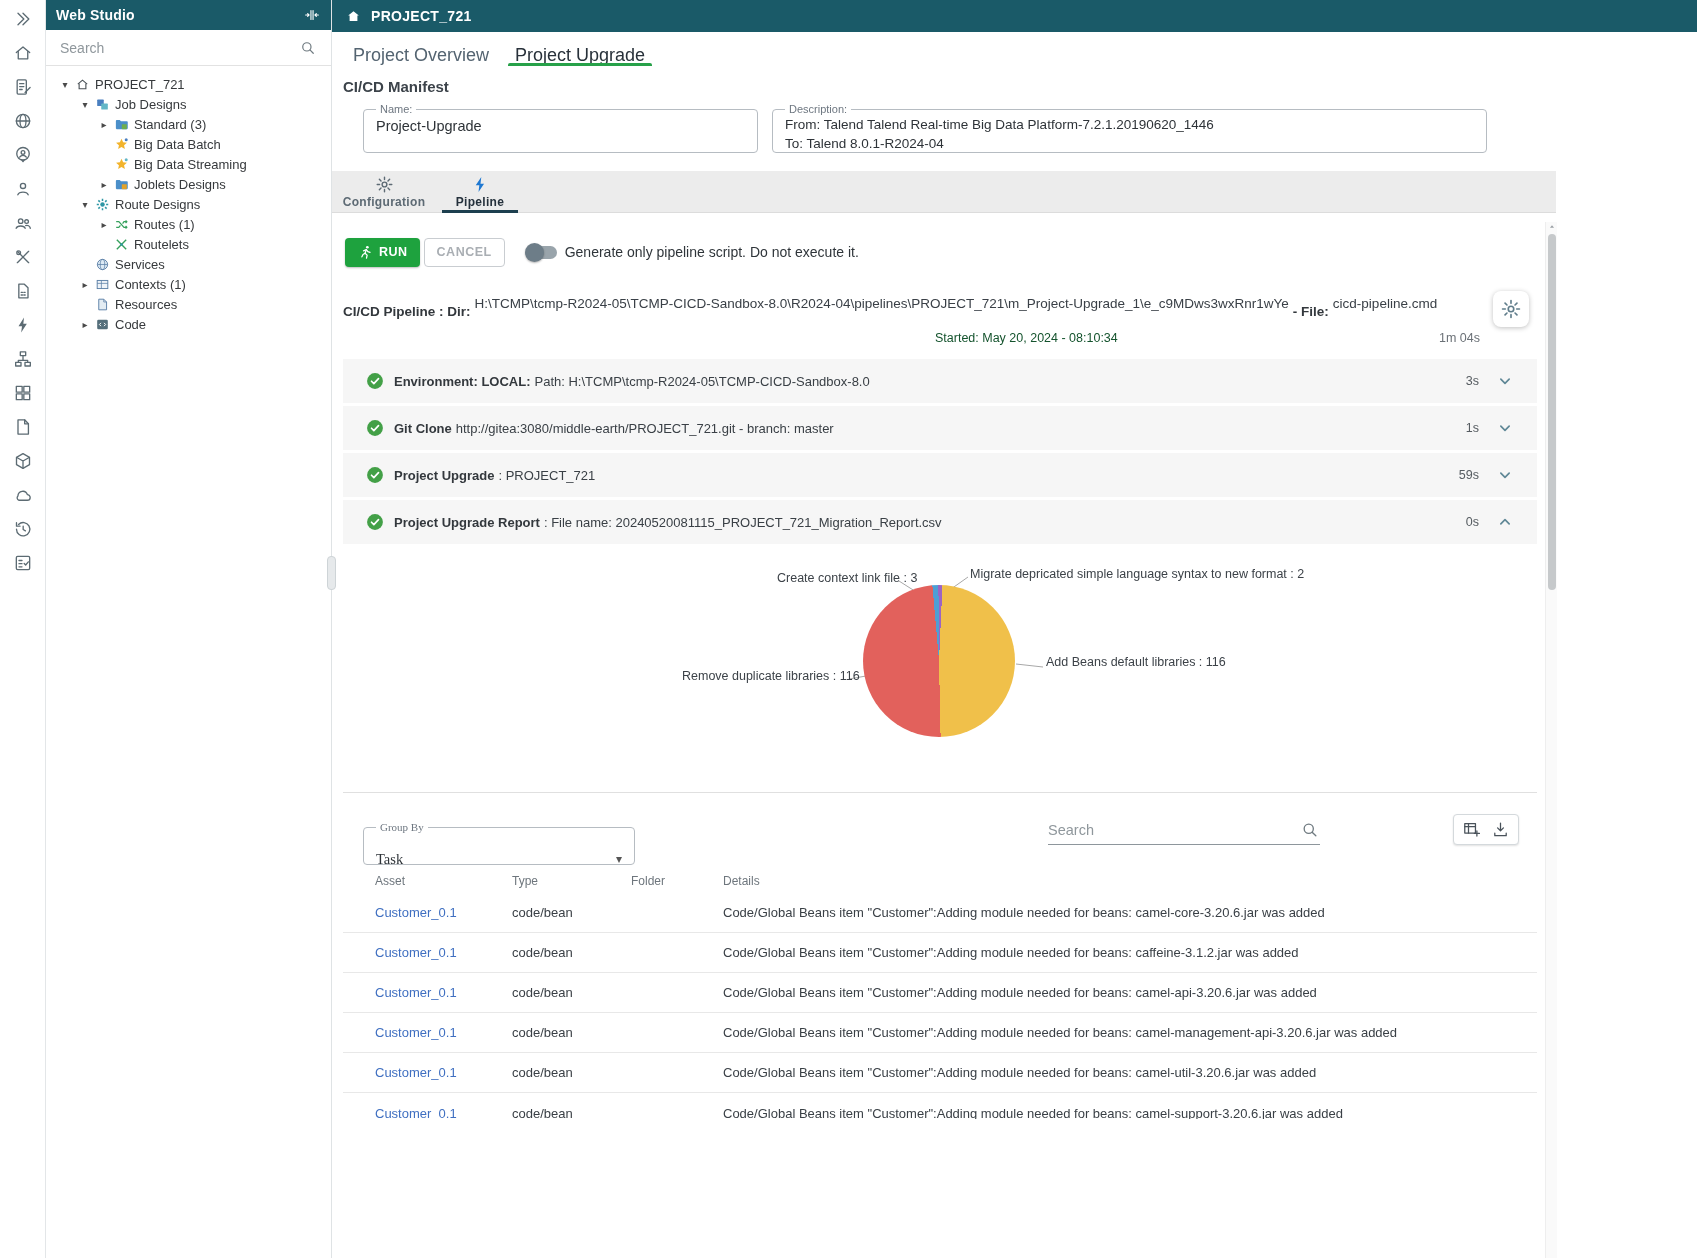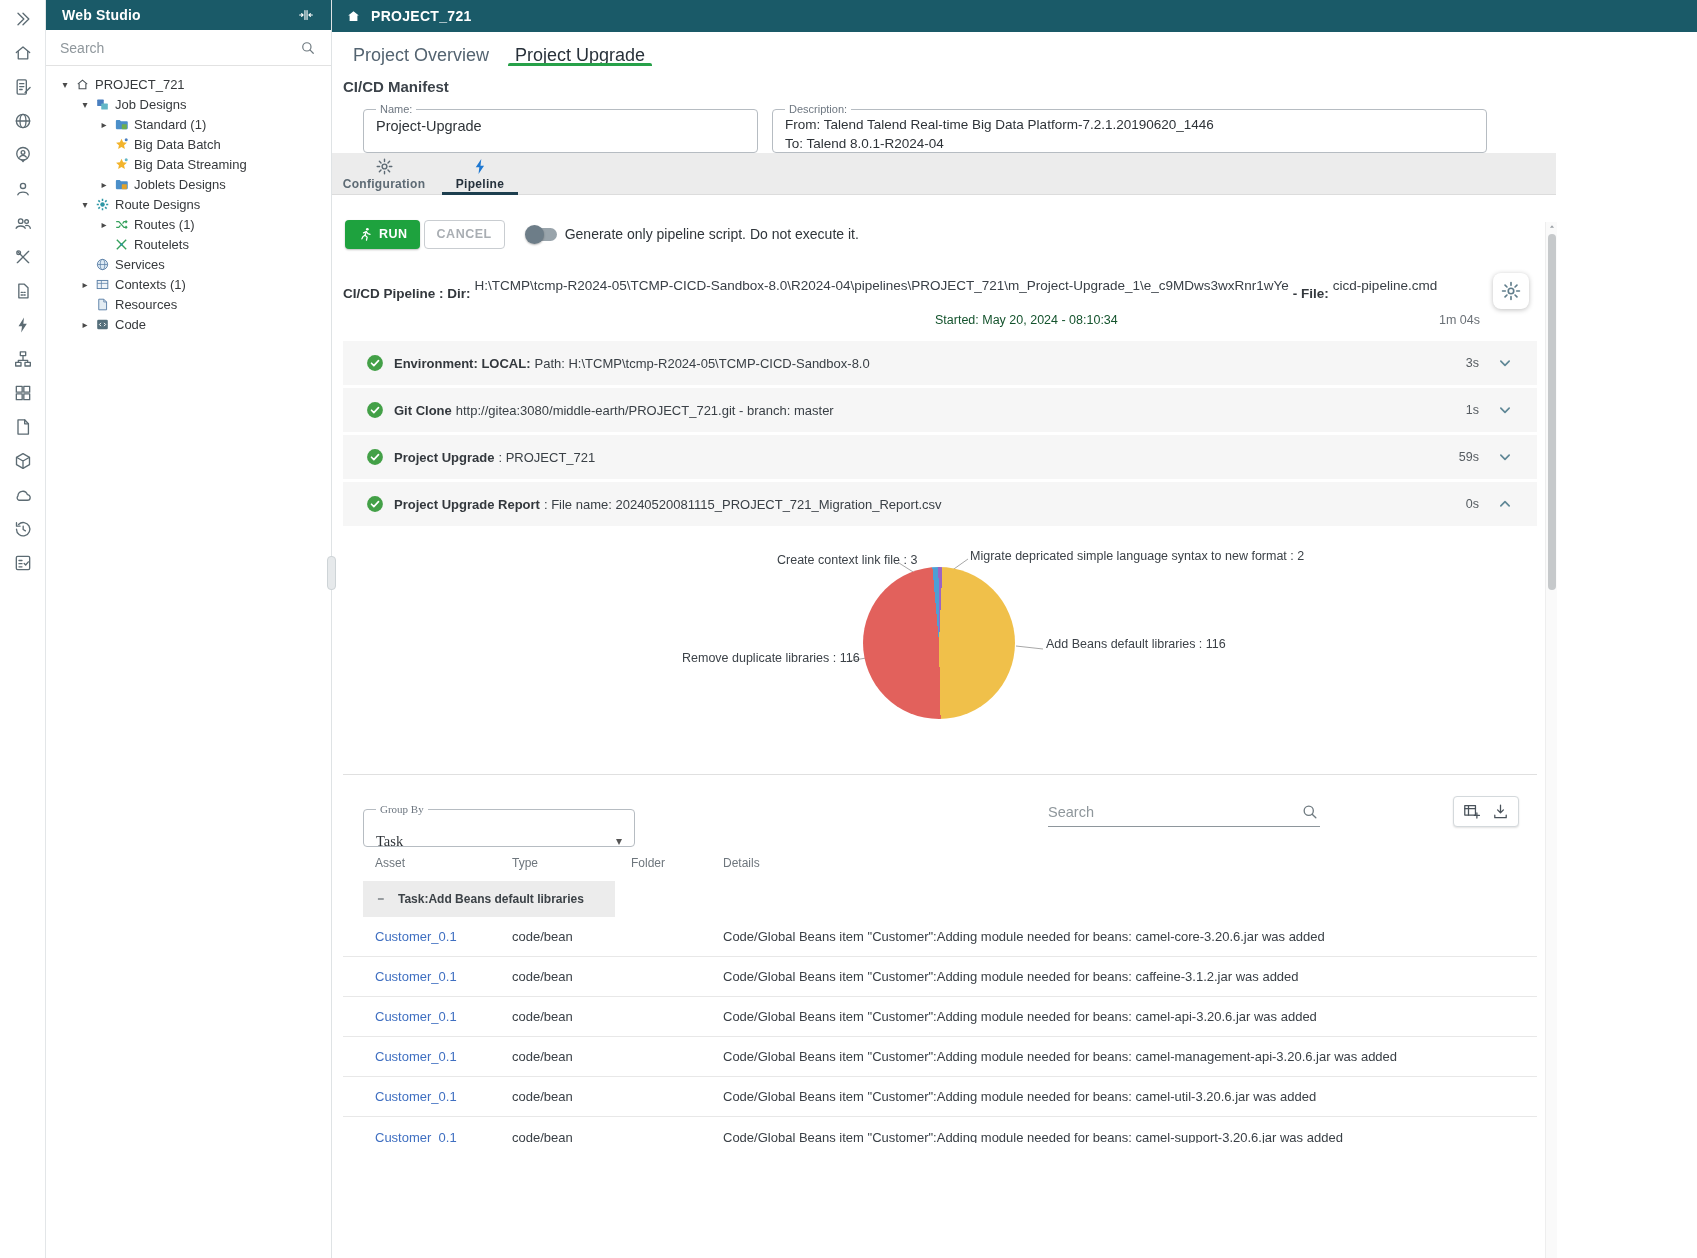--- a/index.html
+++ b/index.html
@@ -8,21 +8,21 @@
   body { font-family:"Liberation Sans", sans-serif; background:#fff; color:#333; }
   .app { display:flex; height:100%; }
 
   
   .rail { width:46px; flex:none; border-right:1px solid #e3e6e8; display:flex; flex-direction:column; align-items:center; padding-top:8px; gap:12px; background:#fff; }
   .rail-item { width:24px; height:22px; display:flex; align-items:center; justify-content:center; color:#5c6b73; cursor:pointer; }
   .rail-item svg { width:20px; height:20px; stroke:currentColor; fill:none; stroke-width:1.6; stroke-linecap:round; stroke-linejoin:round; }
 
   
   .sidebar { width:286px; flex:none; border-right:1px solid #dfe3e5; position:relative; background:#fff; }
-  .sb-head { height:30px; background:#1a5a68; color:#fff; display:flex; align-items:center; justify-content:space-between; padding:0 16px; }
+  .sb-head { height:30px; background:#1a5a68; color:#fff; display:flex; align-items:center; justify-content:space-between; padding:0 10px; }
   .sb-title { font-size:14px; font-weight:700; letter-spacing:.2px; }
   .sb-collapse { cursor:pointer; display:flex; }
   .sb-collapse svg { width:18px; height:18px; stroke:#fff; fill:none; stroke-width:1.5; stroke-linecap:round; stroke-linejoin:round; }
   .sb-search { height:36px; display:flex; align-items:center; padding:0 14px; border-bottom:1px solid #e2e2e2; }
   .sb-search input { border:none; outline:none; flex:1; font-size:14px; color:#333; font-family:inherit; background:transparent; }
   .sb-search input::placeholder { color:#8f979c; }
   .sb-search svg { width:18px; height:18px; stroke:#6f7a80; fill:none; stroke-width:1.6; stroke-linecap:round; }
   .tree { padding-top:8px; font-size:13px; color:#36393c; }
   .trow { height:20px; display:flex; align-items:center; gap:5px; cursor:pointer; white-space:nowrap; }
   .trow .arr { width:10px; font-size:10px; color:#4a4a4a; text-align:center; flex:none; }
@@ -43,21 +43,21 @@
   .content { width:1224px; position:relative; }
   .h-manifest { margin:12px 0 0 11px; font-size:15px; font-weight:700; color:#3c434a; }
   .fields { display:flex; gap:14px; margin:8px 0 0 31px; }
   fieldset { border:1px solid #b6bcc2; border-radius:4px; padding:0 12px 4px; background:#fff; }
   legend { font-size:11px; color:#6e7781; padding:0 4px; }
   .f-name { width:395px; height:50px; }
   .f-name input { border:none; outline:none; font-size:14.5px; color:#2e3338; width:100%; font-family:inherit; background:transparent; margin-top:3px; }
   .f-desc { width:715px; height:50px; }
   .f-desc .dline { font-size:13.5px; color:#2e3338; line-height:1.42; }
 
-  .subtabs { height:42px; background:#ececec; border-bottom:1px solid #dcdcdc; display:flex; padding-left:4px; }
+  .subtabs { margin-top:18px; height:42px; background:#ececec; border-bottom:1px solid #dcdcdc; display:flex; padding-left:4px; }
   .subtab { width:96px; display:flex; flex-direction:column; align-items:center; justify-content:center; gap:1px; font-size:12px; color:#5d6a74; cursor:pointer; position:relative; font-weight:600; letter-spacing:.3px; }
   .subtab svg { width:19px; height:19px; }
   .subtab.active { color:#25313c; }
   .subtab.active::after { content:""; position:absolute; left:10px; right:10px; bottom:-1px; height:3px; background:#1d3f4f; }
 
   .run-row { margin:24px 0 0 13px; display:flex; align-items:center; gap:4px; height:30px; }
   .btn-run { display:flex; align-items:center; gap:5px; background:#1ea23e; color:#fff; font-size:12.5px; font-weight:700; letter-spacing:.5px; border:none; border-radius:4px; height:29px; padding:0 12px; cursor:pointer; box-shadow:0 1px 2px rgba(0,0,0,.25); font-family:inherit; }
   .btn-run svg { width:17px; height:17px; }
   .btn-cancel { background:#fff; color:#a9aeb3; border:1px solid #c9cdd1; border-radius:4px; height:29px; padding:0 12px; font-size:12.5px; font-weight:700; letter-spacing:.5px; font-family:inherit; cursor:default; }
   .switch { width:30px; height:13px; border-radius:7px; background:#99a4ab; position:relative; margin-left:18px; cursor:pointer; flex:none; }
@@ -274,21 +274,21 @@
             <rect x="10" y="10.5" width="10.5" height="9.5" rx="1" fill="#63b6c6"></rect>
           </svg>
           <span class="tl">Job Designs</span>
         </div>
       <div class="trow lv2">
           <span class="arr">▸</span>
           <svg viewBox="0 0 24 24">
             <path d="M3 6.2c0-.7.6-1.3 1.3-1.3h4.9l1.9 1.9h9.6c.7 0 1.3.6 1.3 1.3v10c0 .7-.6 1.3-1.3 1.3H4.3c-.7 0-1.3-.6-1.3-1.3z" fill="#4b8fc9"></path>
             <rect x="12.5" y="11.5" width="8" height="8" rx="1" fill="#6fae4e"></rect>
           </svg>
-          <span class="tl">Standard (1)</span>
+          <span class="tl">Standard (3)</span>
         </div>
       <div class="trow lv2">
           <span class="arr"></span>
           <svg viewBox="0 0 24 24">
             <path d="M12 2.8l2.6 5.6 6.1.7-4.6 4.1 1.3 6L12 16.1l-5.4 3.1 1.3-6-4.6-4.1 6.1-.7z" fill="#f2b32b"></path>
             <circle cx="19.5" cy="4.5" r="2.4" fill="#4a7fc0"></circle>
           </svg>
           <span class="tl">Big Data Batch</span>
         </div>
       <div class="trow lv2">
@@ -574,26 +574,20 @@
         </div>
       </div>
 
       <div class="rtable">
         <div class="thead">
           <span>Asset</span>
           <span>Type</span>
           <span>Folder</span>
           <span>Details</span>
         </div>
-        <div class="tgroup">
-          <svg viewBox="0 0 24 24">
-              <path d="M5 12h10"></path>
-            </svg>
-          <span>Task:Add Beans default libraries</span>
-        </div>
         <div class="trow-d">
           <span class="asset">Customer_0.1</span>
           <span class="cell">code/bean</span>
           <span class="cell"></span>
           <span class="cell">Code/Global Beans item "Customer":Adding module needed for beans: camel-core-3.20.6.jar was added</span>
         </div>
         <div class="trow-d">
           <span class="asset">Customer_0.1</span>
           <span class="cell">code/bean</span>
           <span class="cell"></span>

